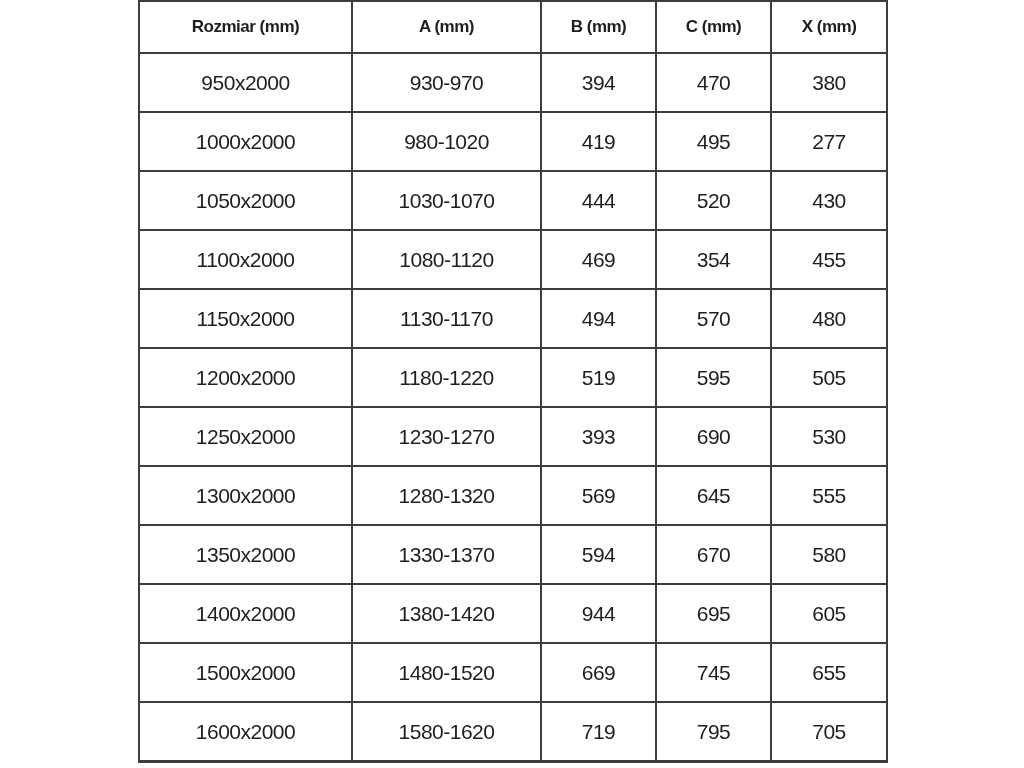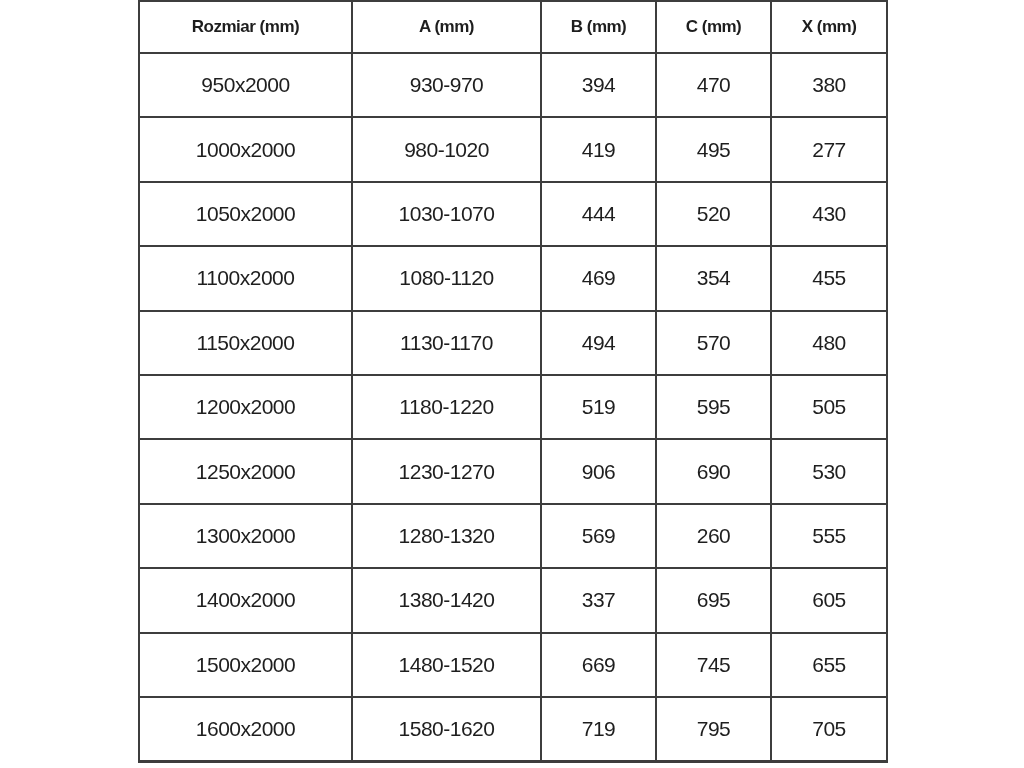--- a/index.html
+++ b/index.html
@@ -114,35 +114,42 @@
         <tr>
           <td>1200x2000</td>
           <td>1180-1220</td>
           <td>519</td>
           <td>595</td>
           <td>505</td>
         </tr>
         <tr>
           <td>1250x2000</td>
           <td>1230-1270</td>
-          <td>906</td>
+          <td>393</td>
           <td>690</td>
           <td>530</td>
         </tr>
         <tr>
           <td>1300x2000</td>
           <td>1280-1320</td>
           <td>569</td>
-          <td>260</td>
+          <td>645</td>
           <td>555</td>
+        </tr>
+        <tr>
+          <td>1350x2000</td>
+          <td>1330-1370</td>
+          <td>594</td>
+          <td>670</td>
+          <td>580</td>
         </tr>
         <tr>
           <td>1400x2000</td>
           <td>1380-1420</td>
-          <td>337</td>
+          <td>944</td>
           <td>695</td>
           <td>605</td>
         </tr>
         <tr>
           <td>1500x2000</td>
           <td>1480-1520</td>
           <td>669</td>
           <td>745</td>
           <td>655</td>
         </tr>

